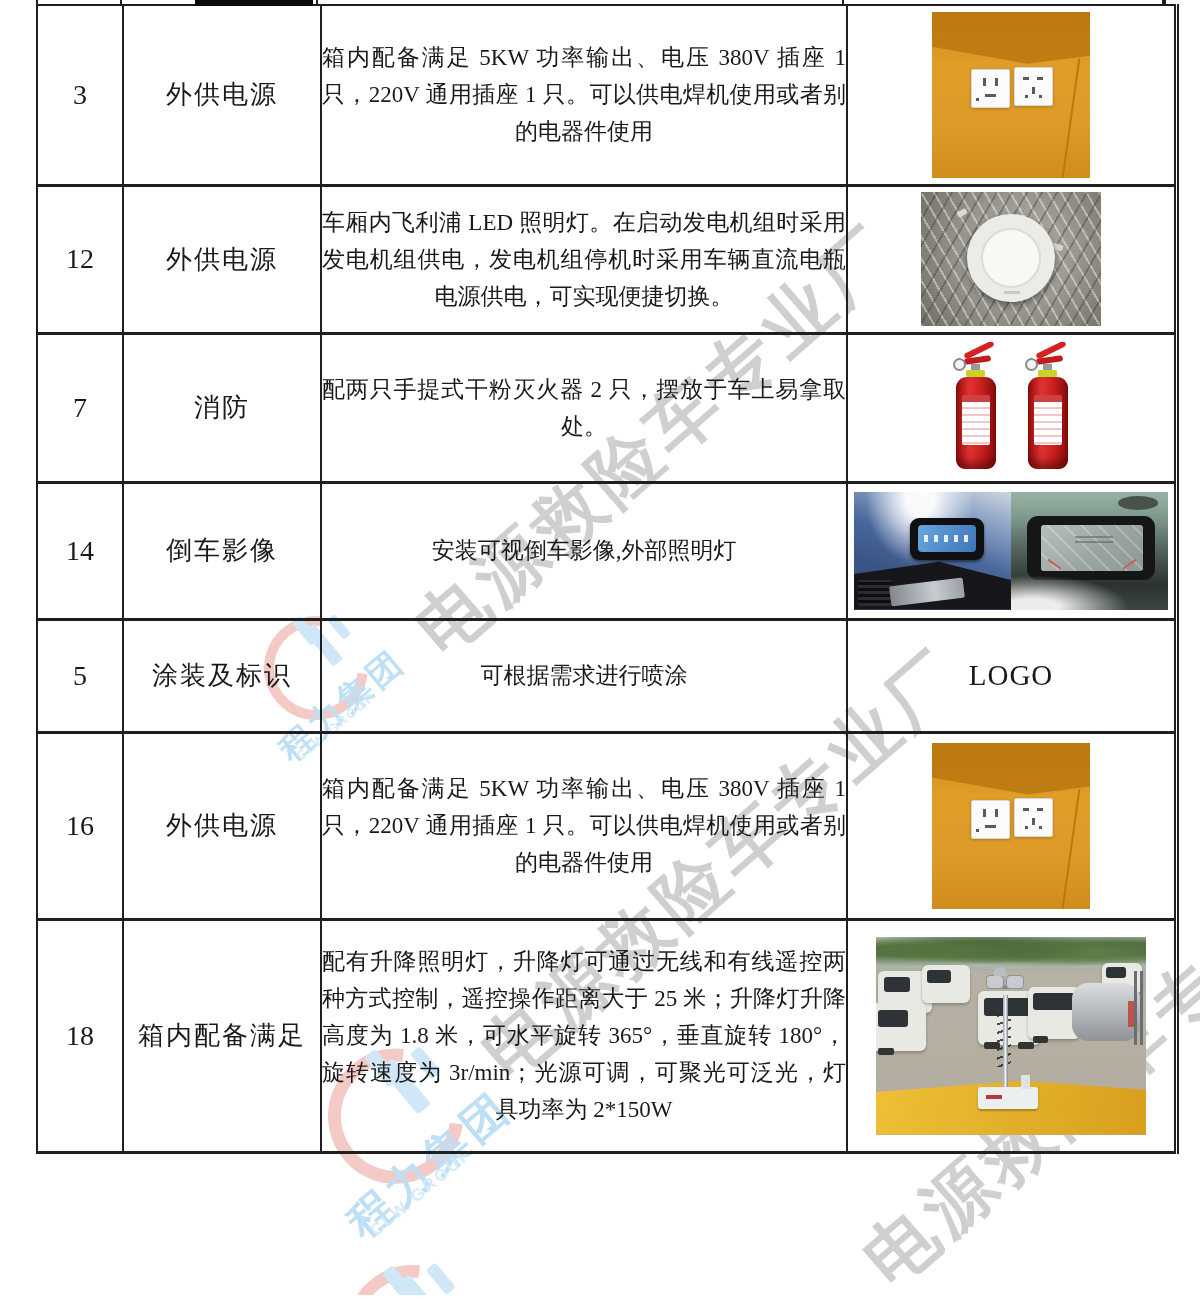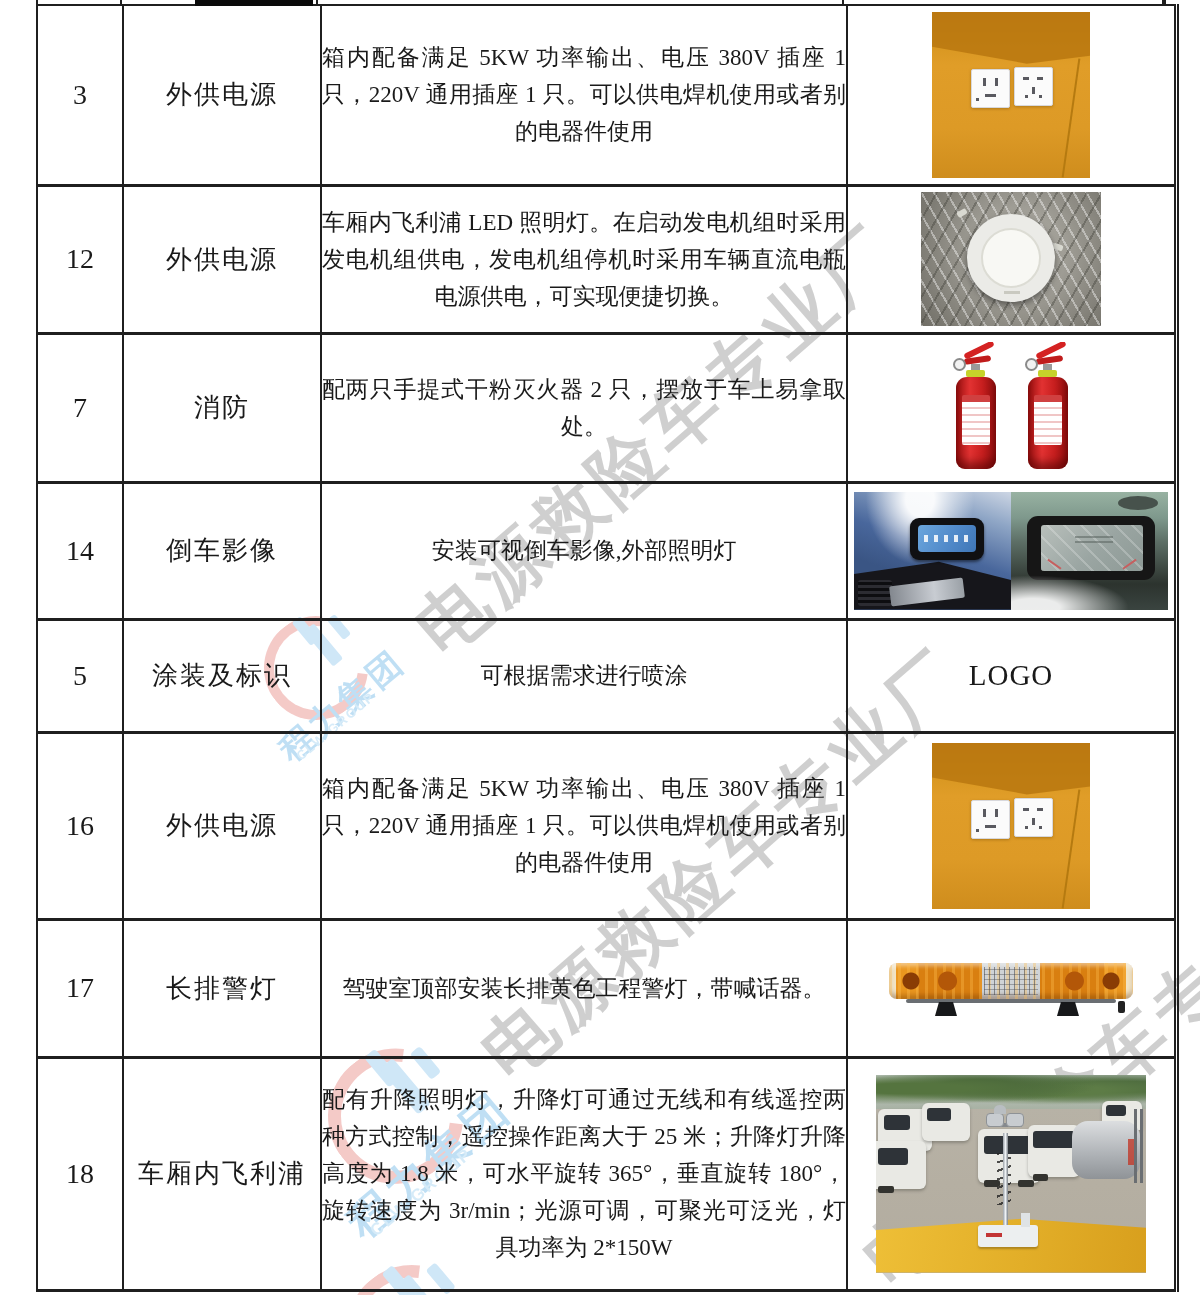--- a/index.html
+++ b/index.html
@@ -346,41 +346,24 @@
           <span class="pin" style="left:8px;top:9px;width:6px;height:3px;"></span>
           <span class="pin" style="left:22px;top:9px;width:6px;height:3px;"></span>
           <span class="pin" style="left:17px;top:19px;width:3px;height:7px;"></span>
           <span class="pin" style="left:10px;top:27px;width:3px;height:3px;"></span>
           <span class="pin" style="left:24px;top:27px;width:3px;height:3px;"></span>
         </span>
       </span>
     </td>
   </tr>
 
-  <tr style="height:138px;">
-    <td class="c-num">17</td>
-    <td class="c-name">长排警灯</td>
-    <td class="c-desc">驾驶室顶部安装长排黄色工程警灯，带喊话器。</td>
-    <td class="c-img">
-      <span class="ph ph-lightbar">
-        <span class="lb-bar">
-          <span class="lb-lamps"></span>
-          <span class="lb-grill"></span>
-        </span>
-        <span class="lb-rail"></span>
-        <span class="lb-foot lb-f1"></span>
-        <span class="lb-foot lb-f2"></span>
-        <span class="lb-hook"></span>
-      </span>
-    </td>
-  </tr>
 
   <tr style="height:233px;">
     <td class="c-num">18</td>
-    <td class="c-name">车厢内飞利浦</td>
+    <td class="c-name">箱内配备满足</td>
     <td class="c-desc">配有升降照明灯，升降灯可通过无线和有线遥控两种方式控制，遥控操作距离大于 25 米；升降灯升降高度为 1.8 米，可水平旋转 365°，垂直旋转 180°，旋转速度为 3r/min；光源可调，可聚光可泛光，灯具功率为 2*150W</td>
     <td class="c-img">
       <span class="ph ph-trucks">
         <span class="tk-trees"></span>
         <span class="truck" style="left:2px;top:34px;width:54px;height:42px;">
           <span class="tk-ws" style="left:6px;top:6px;width:26px;height:15px;"></span>
           <span class="tk-wheel" style="left:6px;bottom:-4px;width:14px;"></span>
         </span>
         <span class="truck" style="left:46px;top:28px;width:48px;height:38px;">
           <span class="tk-ws" style="left:5px;top:5px;width:24px;height:13px;"></span>

